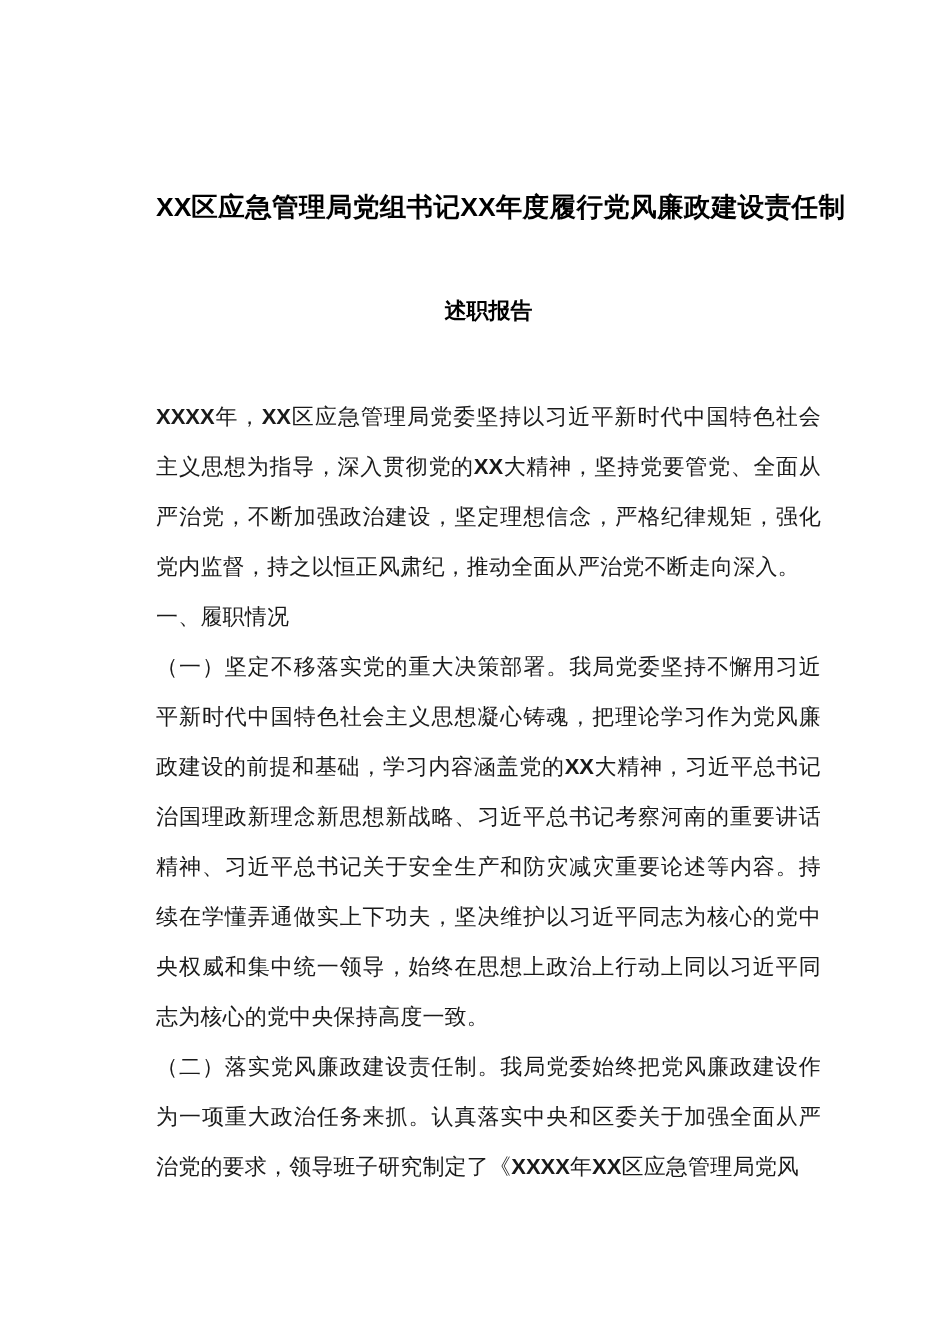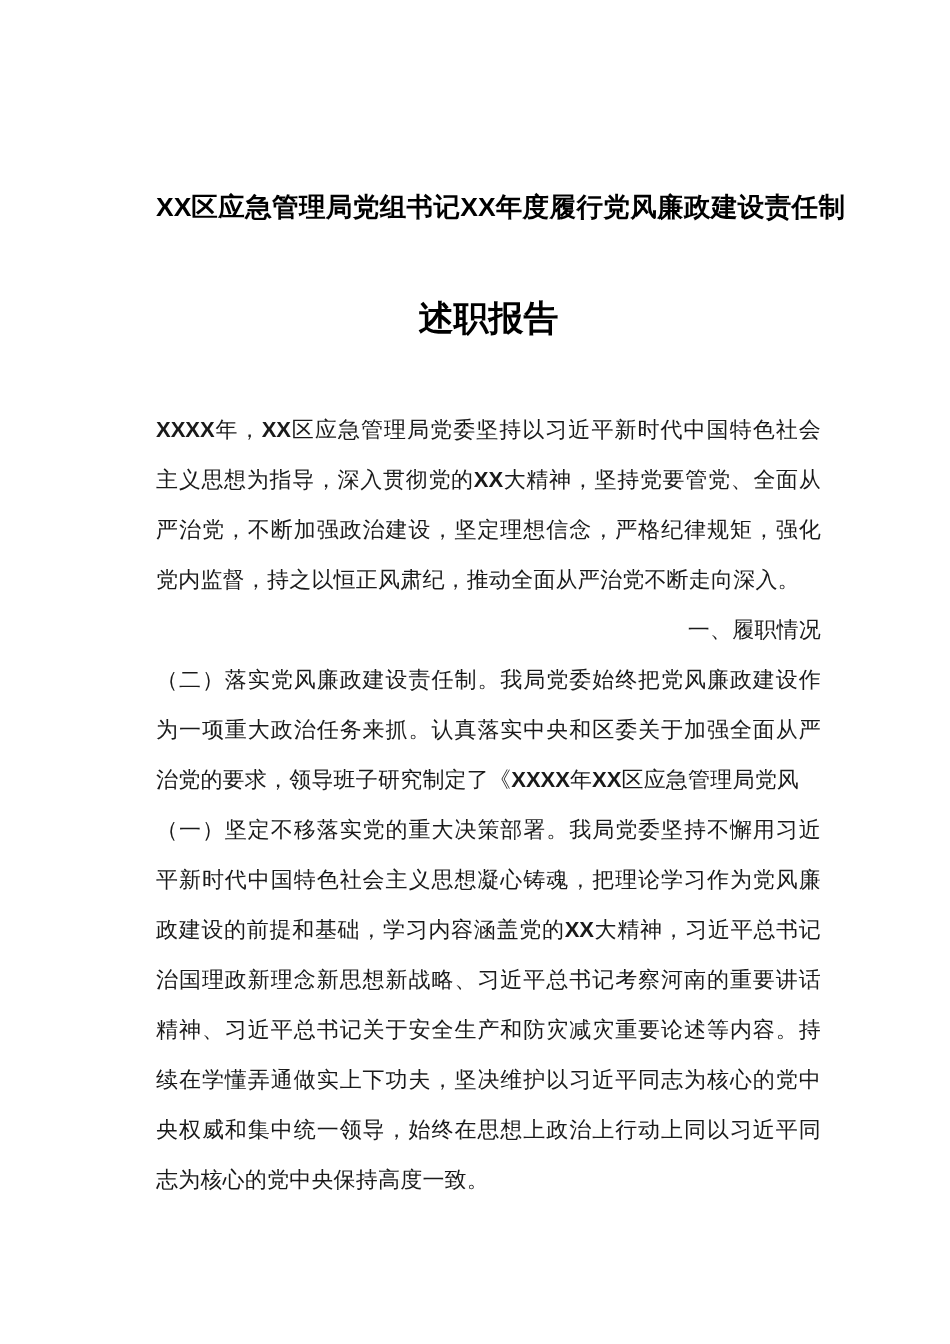--- a/index.html
+++ b/index.html
@@ -37,21 +37,21 @@
     text-align-last: justify;
     letter-spacing: 0.4px;
     white-space: nowrap;
     margin: 0;
     padding-top: 152px;
   }
 
   .doc-subtitle {
     font-family: "Liberation Sans", "DejaVu Sans", sans-serif;
     font-weight: bold;
-    font-size: 35px;
+    font-size: 22px;
     line-height: 1;
     color: #000000;
     text-align: center;
     margin: 0;
     padding-top: 38px;
   }
 
   
 
   .body-block {
@@ -64,21 +64,21 @@
     line-height: 50px;
     color: #1a1a1a;
     margin: 0;
     text-align: justify;
     text-justify: inter-character;
     letter-spacing: 0.2px;
     font-weight: 400;
   }
 
   p.para.heading-para {
-    text-align: right;
+    text-align: left;
   }
 
   p.para.last-para {
     text-align: justify;
   }
 
   
   .ph {
     font-family: "Liberation Sans", "DejaVu Sans", sans-serif;
     font-weight: bold;
@@ -99,19 +99,19 @@
     <h1 class="doc-title"><span class="ph">XX</span>区应急管理局党组书记<span class="ph">XX</span>年度履行党风廉政建设责任制</h1>
 
     <h2 class="doc-subtitle">述职报告</h2>
 
     <div class="body-block">
 
       <p class="para"><span class="ph">XXXX</span>年，<span class="ph">XX</span>区应急管理局党委坚持以习近平新时代中国特色社会主义思想为指导，深入贯彻党的<span class="ph">XX</span>大精神，坚持党要管党、全面从严治党，不断加强政治建设，坚定理想信念，严格纪律规矩，强化党内监督，持之以恒正风肃纪，推动全面从严治党不断走向深入。</p>
 
       <p class="para heading-para">一、履职情况</p>
 
+      <p class="para">（一）坚定不移落实党的重大决策部署。我局党委坚持不懈用习近平新时代中国特色社会主义思想凝心铸魂，把理论学习作为党风廉政建设的前提和基础，学习内容涵盖党的<span class="ph">XX</span>大精神，习近平总书记治国理政新理念新思想新战略、习近平总书记考察河南的重要讲话精神、习近平总书记关于安全生产和防灾减灾重要论述等内容。持续在学懂弄通做实上下功夫，坚决维护以习近平同志为核心的党中央权威和集中统一领导，始终在思想上政治上行动上同以习近平同志为核心的党中央保持高度一致。</p>
+
       <p class="para last-para">（二）落实党风廉政建设责任制。我局党委始终把党风廉政建设作为一项重大政治任务来抓。认真落实中央和区委关于加强全面从严治党的要求，领导班子研究制定了《<span class="ph">XXXX</span>年<span class="ph">XX</span>区应急管理局党风</p>
-
-      <p class="para">（一）坚定不移落实党的重大决策部署。我局党委坚持不懈用习近平新时代中国特色社会主义思想凝心铸魂，把理论学习作为党风廉政建设的前提和基础，学习内容涵盖党的<span class="ph">XX</span>大精神，习近平总书记治国理政新理念新思想新战略、习近平总书记考察河南的重要讲话精神、习近平总书记关于安全生产和防灾减灾重要论述等内容。持续在学懂弄通做实上下功夫，坚决维护以习近平同志为核心的党中央权威和集中统一领导，始终在思想上政治上行动上同以习近平同志为核心的党中央保持高度一致。</p>
 
     </div>
   </div>
 </div>
 
 </body></html>

